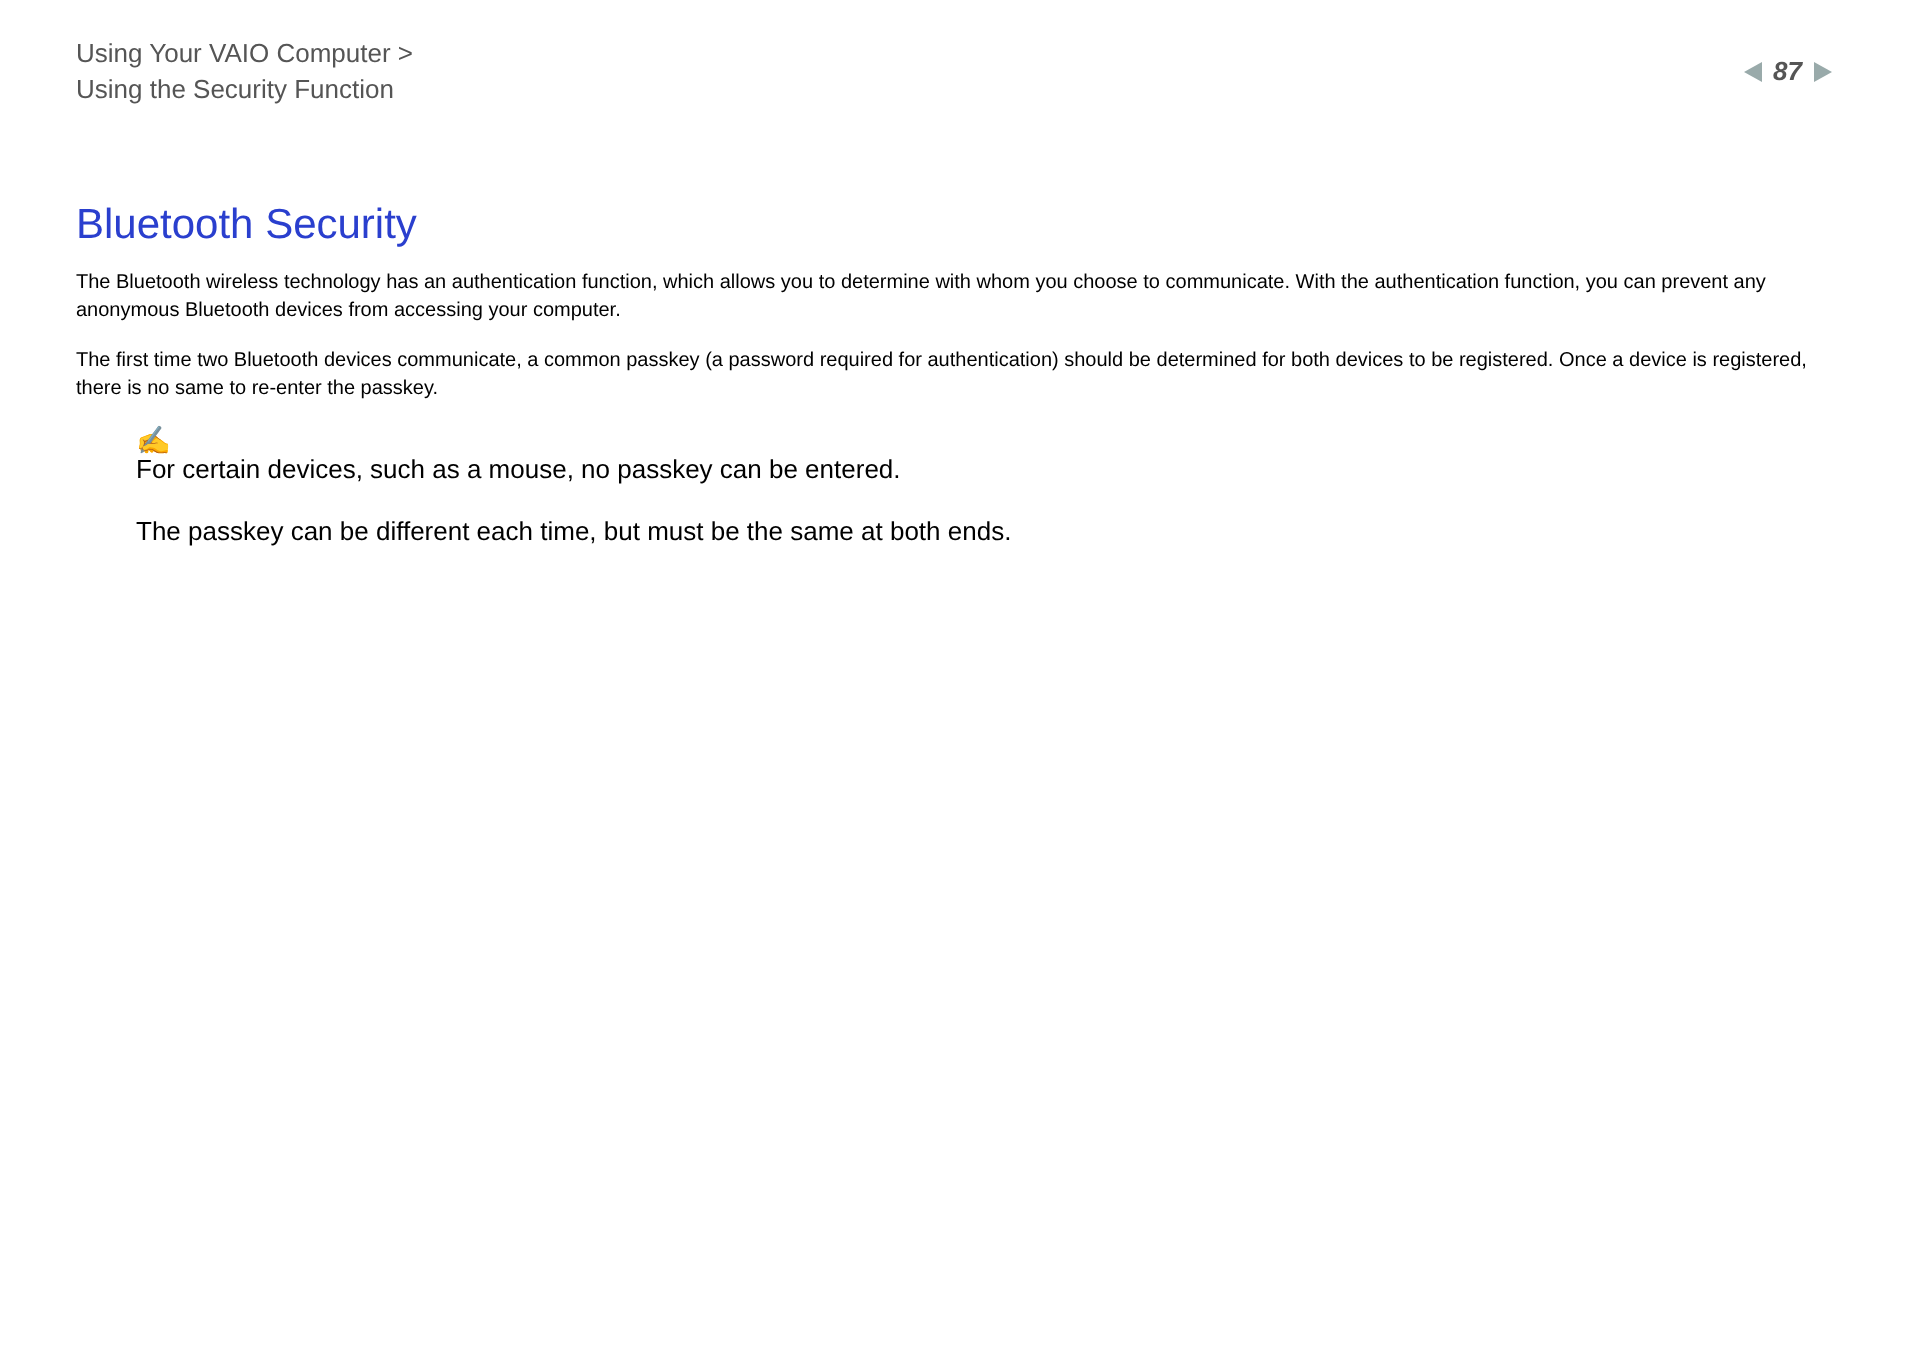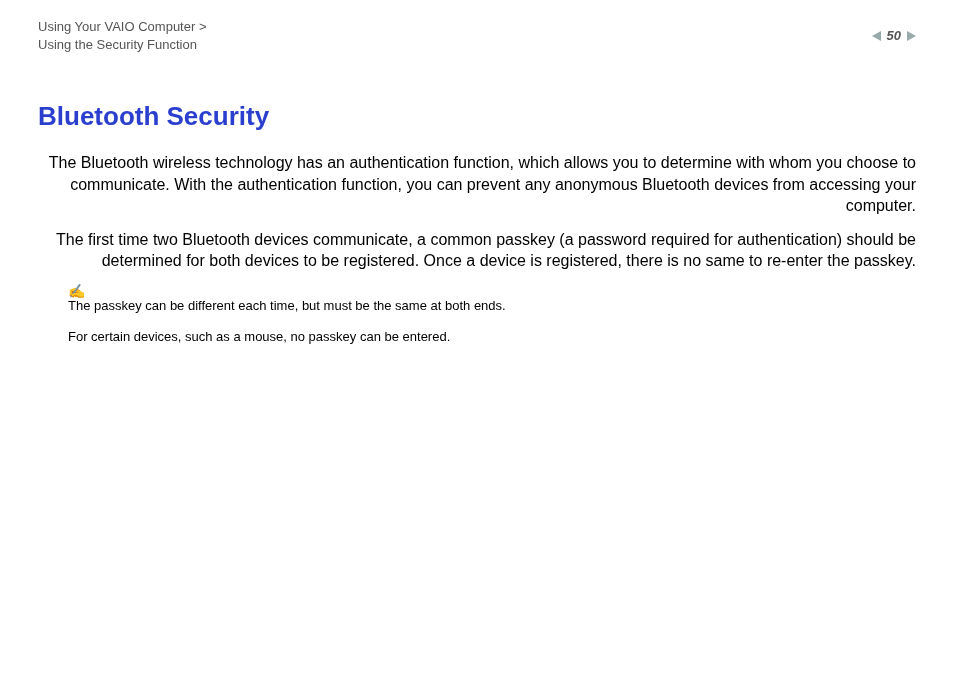--- a/index.html
+++ b/index.html
@@ -48,31 +48,30 @@
     border-color: transparent #9aa transparent transparent;
   }
   .tri-right {
     border-width: 5px 0 5px 9px;
     border-color: transparent transparent transparent #9aa;
   }
   .content {
     padding: 0 0 0 0;
   }
   h1 {
-    font-size: 26px;
-    font-weight: bold;
+    font-size: 21px;
+    font-weight: normal;
     color: #2a3fce;
-    margin: 0 0 20px 0;
+    margin: 0 0 10px 0;
   }
   p.body {
-    font-size: 16px;
+    font-size: 10px;
     line-height: 1.35;
     margin: 0 0 12px 0;
     color: #000;
-    text-align: right;
   }
   .note-block {
     margin-top: 10px;
     margin-left: 30px;
   }
   .note-icon {
     color: #2a3fce;
     font-size: 14px;
     line-height: 1;
     margin-bottom: 0px;
@@ -89,29 +88,29 @@
 <body>
 
 <div class="page">
   <div class="header">
     <div class="breadcrumb">
       <div>Using Your VAIO Computer &gt;</div>
       <div>Using the Security Function</div>
     </div>
     <div class="pager">
       <div class="tri-left"></div>
-      <span>50</span>
+      <span>87</span>
       <div class="tri-right"></div>
     </div>
   </div>
 
   <div class="content">
     <h1>Bluetooth Security</h1>
     <p class="body">The Bluetooth wireless technology has an authentication function, which allows you to determine with whom you choose to communicate. With the authentication function, you can prevent any anonymous Bluetooth devices from accessing your computer.</p>
     <p class="body">The first time two Bluetooth devices communicate, a common passkey (a password required for authentication) should be determined for both devices to be registered. Once a device is registered, there is no same to re-enter the passkey.</p>
 
     <div class="note-block">
       <span class="note-icon">✍</span>
+      <p class="note">For certain devices, such as a mouse, no passkey can be entered.</p>
       <p class="note">The passkey can be different each time, but must be the same at both ends.</p>
-      <p class="note">For certain devices, such as a mouse, no passkey can be entered.</p>
     </div>
   </div>
 </div>
 
 </body></html>

